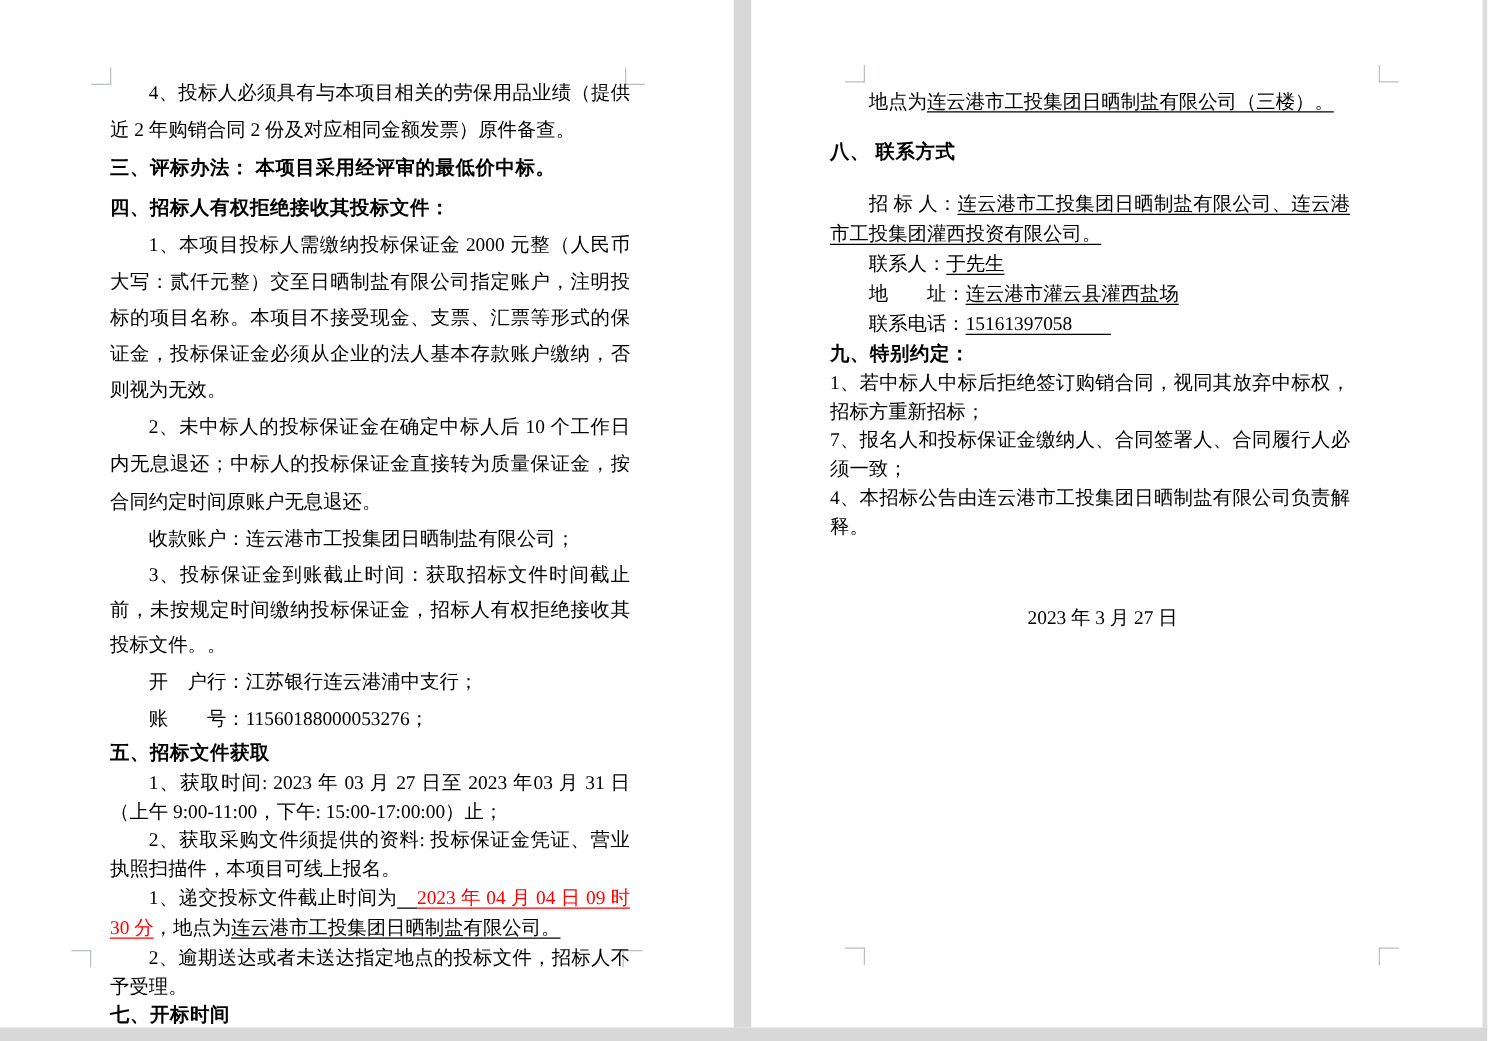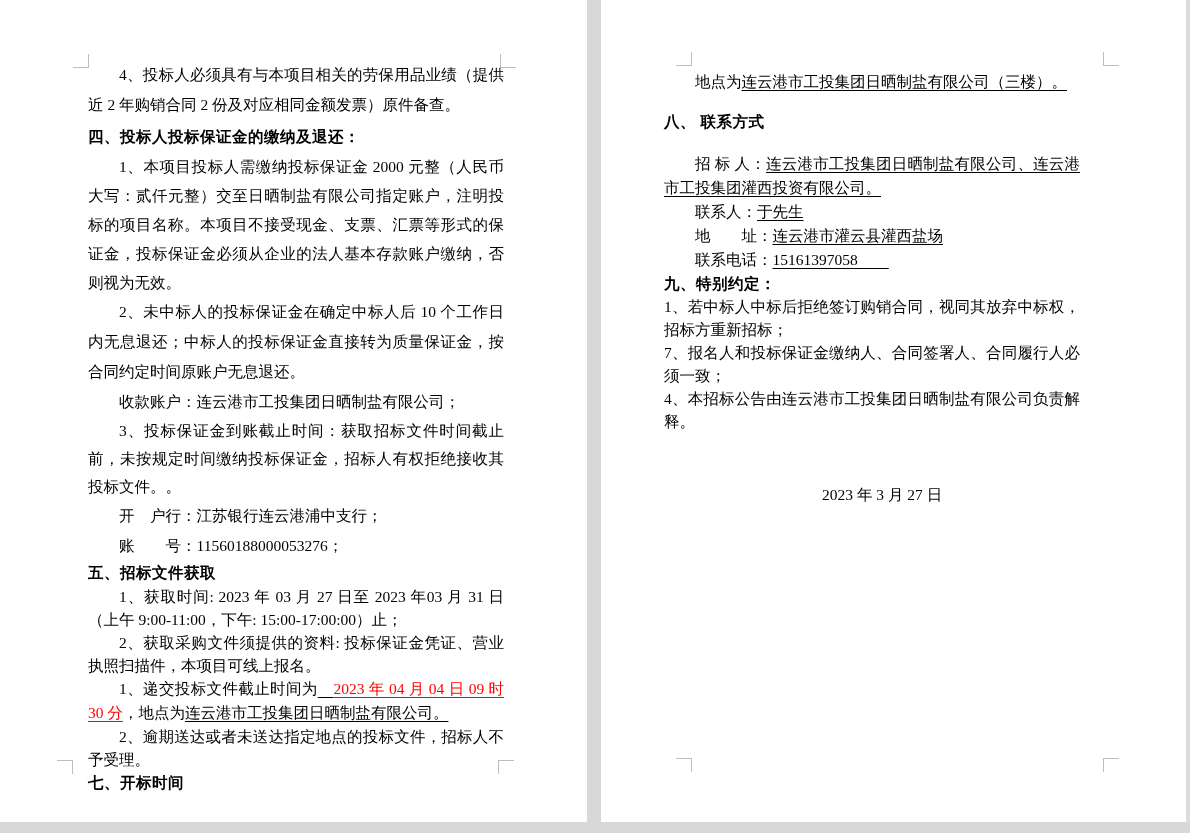--- a/index.html
+++ b/index.html
@@ -55,21 +55,22 @@
   <div class="mark mk-bl" style="left:57px;top:760px;"></div>
   <div class="mark mk-br" style="left:498px;top:760px;"></div>
 
   <div class="mark mk-tl" style="left:676px;top:52px;"></div>
   <div class="mark mk-tr" style="left:1103px;top:52px;"></div>
   <div class="mark mk-bl" style="left:676px;top:758px;"></div>
   <div class="mark mk-br" style="left:1103px;top:758px;"></div>
 
   <div class="content left-content">
     <p class="lh30 ind">4、投标人必须具有与本项目相关的劳保用品业绩（提供近 2 年购销合同 2 份及对应相同金额发票）原件备查。</p>
-    <p class="lh30 h mt2">四、投标人投标保证金的缴纳及退还：</p>
+    <p class="lh30 h">三、评标办法： 本项目采用经评审的最低价中标。</p>
+    <p class="lh30 h mt2">四、招标人有权拒绝接收其投标文件：</p>
     <p class="lh29 ind">1、本项目投标人需缴纳投标保证金 2000 元整（人民币大写：贰仟元整）交至日晒制盐有限公司指定账户，注明投标的项目名称。本项目不接受现金、支票、汇票等形式的保证金，投标保证金必须从企业的法人基本存款账户缴纳，否则视为无效。</p>
     <p class="lh30 ind">2、未中标人的投标保证金在确定中标人后 10 个工作日内无息退还；中标人的投标保证金直接转为质量保证金，按合同约定时间原账户无息退还。</p>
     <p class="lh30 ind">收款账户：连云港市工投集团日晒制盐有限公司；</p>
     <p class="lh28 ind">3、投标保证金到账截止时间：获取招标文件时间截止前，未按规定时间缴纳投标保证金，招标人有权拒绝接收其投标文件。。</p>
     <p class="lh30 ind">开　户行：江苏银行连云港浦中支行；</p>
     <p class="lh30 ind"><span>账　　号：</span><span>11560188000053276；</span></p>
     <p class="lh24 h">五、招标文件获取</p>
     <p class="lh23 ind">1、获取时间: 2023 年 03 月 27 日至 2023 年03 月 31 日（上午 9:00-11:00，下午: 15:00-17:00:00）止；</p>
     <p class="lh23 ind">2、获取采购文件须提供的资料: 投标保证金凭证、营业执照扫描件，本项目可线上报名。</p>
     <p class="lh24 ind"><span>1、递交投标文件截止时间为</span><span class="u">　</span><span class="red u">2023 年 04 月 04 日 09 时 30 分</span><span>，地点为</span><span class="u">连云港市工投集团日晒制盐有限公司。</span></p>

